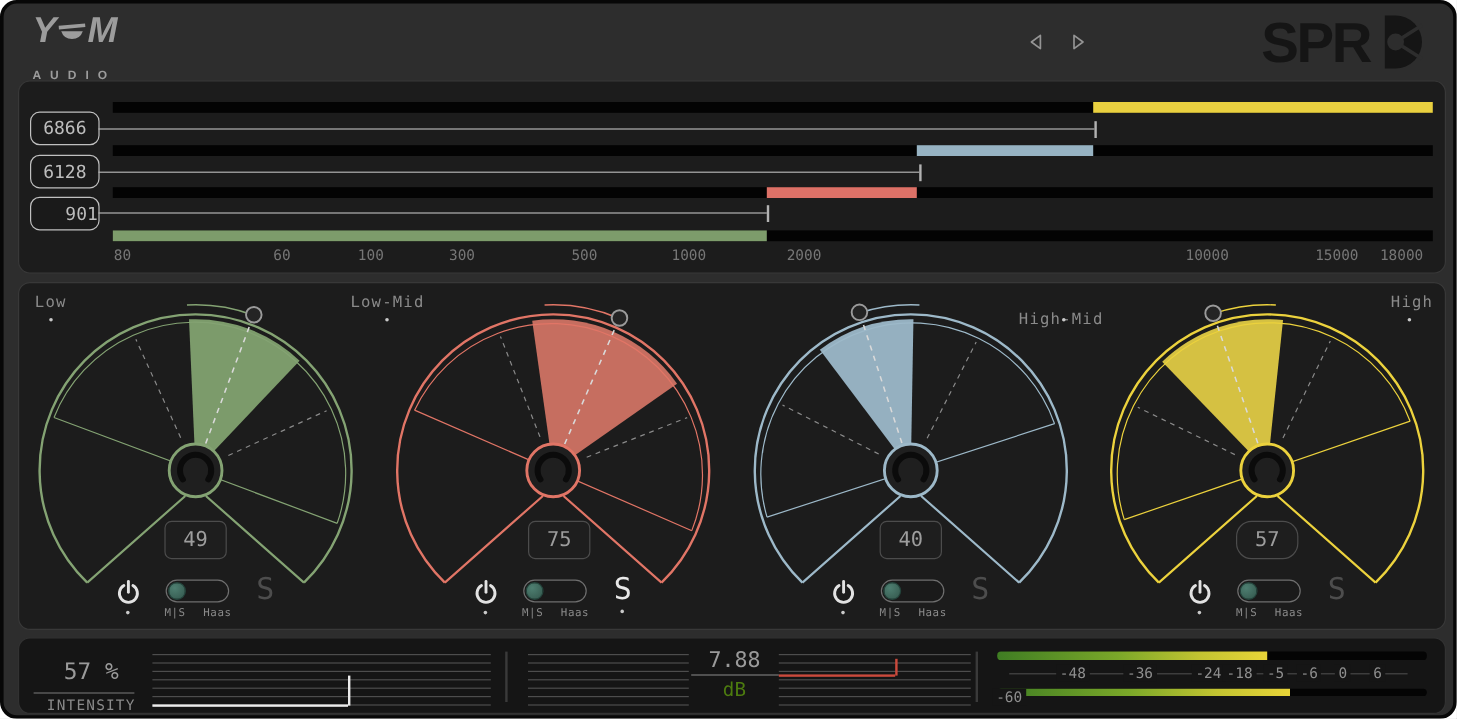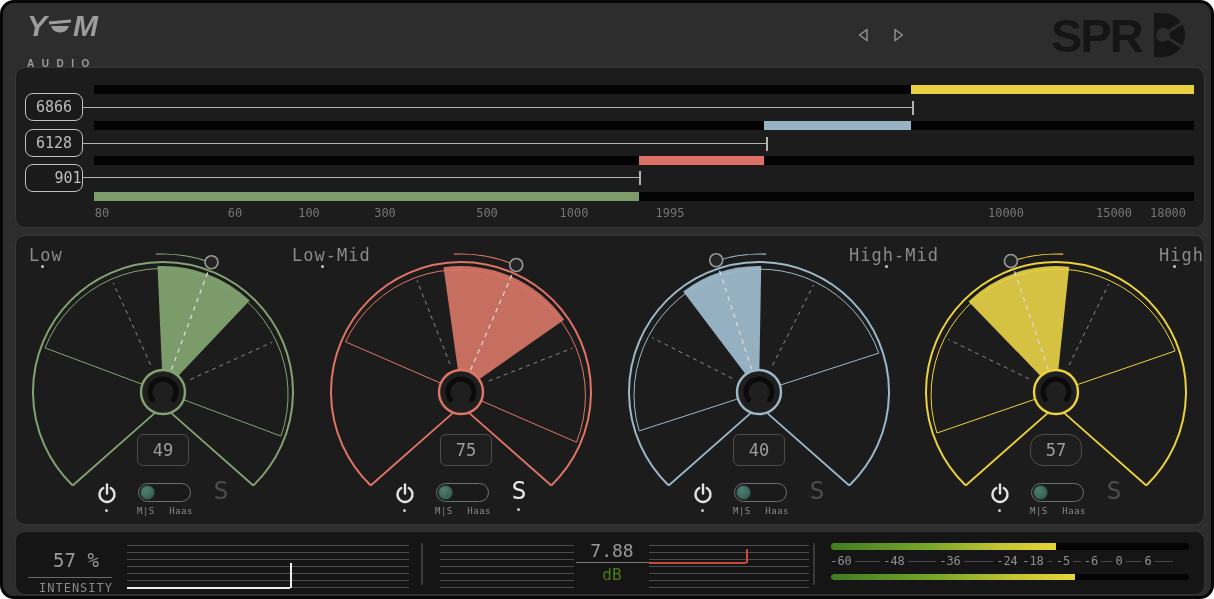--- a/index.html
+++ b/index.html
@@ -28,21 +28,21 @@
   
   .xover-box{position:absolute;left:9px;width:58px;height:28px;border:1.5px solid #c0c0c0;border-radius:8px;
     background:#1a1a1a;color:#bdbdbd;font-size:15px;display:flex;align-items:center;justify-content:center;}
   .freq-track{position:absolute;left:78px;width:1100px;height:9px;background:#030303;}
   .freq-bar{position:absolute;top:0;height:9px;}
   .xover-line{position:absolute;height:1.2px;background:#b2b2b2;}
   .xover-tick{position:absolute;width:1.6px;height:14px;background:#b2b2b2;}
   .axis-label{position:absolute;color:#767676;font-size:12px;transform:translateX(-50%);}
   
   .dial-svg{position:absolute;left:0;top:0;}
-  .band-label{position:absolute;top:9px;font-size:17px;letter-spacing:1px;color:#8a8a8a;}
+  .band-label{position:absolute;top:9px;font-size:13px;letter-spacing:1px;color:#8a8a8a;}
   .mini-dot{position:absolute;width:3px;height:3px;border-radius:50%;background:#c9c9c9;}
   .value-box{position:absolute;top:198px;width:52px;height:32px;border:1px solid #4c4c4c;border-radius:6px;
     background:#1e1e1e;color:#9d9d9d;font-size:17px;display:flex;align-items:center;justify-content:center;}
   .power-btn{position:absolute;top:245px;width:24px;height:24px;}
   .toggle{position:absolute;top:247px;width:53px;height:19px;border:1px solid #6f6f6f;border-radius:10px;background:#1a1a1a;}
   .toggle-knob{position:absolute;left:1px;top:1px;width:15px;height:15px;border-radius:50%;
     background:radial-gradient(circle at 35% 30%, #4e7f71, #33564c);border:1px solid #24443c;}
   .ms-row{position:absolute;top:270px;width:56px;display:flex;justify-content:space-between;
     font-size:9px;color:#8a8a8a;letter-spacing:0.5px;}
   .solo{position:absolute;top:240px;width:26px;text-align:center;font-size:25px;}
@@ -125,21 +125,21 @@
       <div class="xover-line" style="left: 66px; top: 75px; width: 684px;"></div>
       <div class="xover-tick" style="left: 750px; top: 68.5px;"></div>
       <div class="xover-line" style="left: 66px; top: 109px; width: 557px;"></div>
       <div class="xover-tick" style="left: 623px; top: 102.5px;"></div>
       <div class="axis-label" style="left: 86px; top: 138px;">80</div>
       <div class="axis-label" style="left: 219px; top: 138px;">60</div>
       <div class="axis-label" style="left: 293px; top: 138px;">100</div>
       <div class="axis-label" style="left: 369px; top: 138px;">300</div>
       <div class="axis-label" style="left: 471px; top: 138px;">500</div>
       <div class="axis-label" style="left: 558px; top: 138px;">1000</div>
-      <div class="axis-label" style="left: 654px; top: 138px;">1995</div>
+      <div class="axis-label" style="left: 654px; top: 138px;">2000</div>
       <div class="axis-label" style="left: 826px; top: 138px; margin-top: 44px;">5000</div>
       <div class="axis-label" style="left: 990px; top: 138px;">10000</div>
       <div class="axis-label" style="left: 1098px; top: 138px;">15000</div>
       <div class="axis-label" style="left: 1152px; top: 138px;">18000</div>
     </div>
 
   <div class="panel dial-panel" id="dialPanel">
     <div id="dialSvgHost" class="dial-svg"><svg width="1190" height="290" viewBox="0 0 1190 290">
           <g transform="translate(147,156)">
             <path d="M0 0 L -5.5 -125.9 A 126 126 0 0 1 86.7 -91.4 Z" fill="#7c9b6b"></path>
@@ -225,21 +225,21 @@
       <div class="mini-dot" style="left:387px;top:273px;"></div>
       <div class="toggle" style="left:420px;">
       <div class="toggle-knob"></div>
     </div>
       <div class="ms-row" style="left:419px;">
       <span>M|S</span>
       <span>Haas</span>
     </div>
       <div class="solo lit" style="left:490px;">S</div>
       <div class="mini-dot" style="left:501px;top:272px;"></div>
-      <div class="band-label" style="left:833px;">High-Mid</div>
+      <div class="band-label" style="left:833px;margin-top:14px;">High-Mid</div>
       <div class="mini-dot" style="left:868.5px;top:29px;"></div>
       <div class="value-box" style="left:717px;">40</div>
       <svg class="power-btn" style="left:675px;" viewBox="0 0 24 24">
       <path d="M15.75 7 A 7.5 7.5 0 1 1 8.25 7" fill="none" stroke="#e2e2e2" stroke-width="2.4" stroke-linecap="round"></path>
       <line x1="12" y1="3.5" x2="12" y2="12.5" stroke="#e2e2e2" stroke-width="2.4" stroke-linecap="round"></line>
     </svg>
       <div class="mini-dot" style="left:685px;top:273px;"></div>
       <div class="toggle" style="left:718px;">
       <div class="toggle-knob"></div>
     </div>
@@ -302,21 +302,21 @@
       <div class="slider-line" style="left: 633px; top: 20px; width: 160px;"></div>
       <div class="slider-line" style="left: 633px; top: 27px; width: 160px;"></div>
       <div class="slider-line" style="left: 633px; top: 34px; width: 160px;"></div>
       <div class="slider-line" style="left: 633px; top: 41px; width: 160px;"></div>
       <div class="slider-line" style="left: 633px; top: 48px; width: 160px;"></div>
       <div class="slider-line" style="left: 633px; top: 55px; width: 160px;"></div>
       <div class="marker-white-h" style="left:111px;top:55px;width:163.01999999999998px;"></div>
    <div class="marker-white-v" style="left:274.02px;top:31px;height:25px;"></div>
       <div class="marker-red-h" style="left:633px;top:30px;width:97px;"></div>
    <div class="marker-red-v" style="left:730px;top:17px;height:14px;"></div>
-      <div class="meter-scale-label" style="left: 825px;">-60</div>
+      <div class="meter-scale-label" style="left: 825px; margin-top: 20px;">-60</div>
       <div class="meter-scale-label" style="left: 878px;">-48</div>
       <div class="meter-scale-label" style="left: 934px;">-36</div>
       <div class="meter-scale-label" style="left: 991px;">-24</div>
       <div class="meter-scale-label" style="left: 1017px;">-18</div>
       <div class="meter-scale-label" style="left: 1047px;">-5</div>
       <div class="meter-scale-label" style="left: 1075px;">-6</div>
       <div class="meter-scale-label" style="left: 1103px;">0</div>
       <div class="meter-scale-label" style="left: 1132px;">6</div>
     </div>
 

